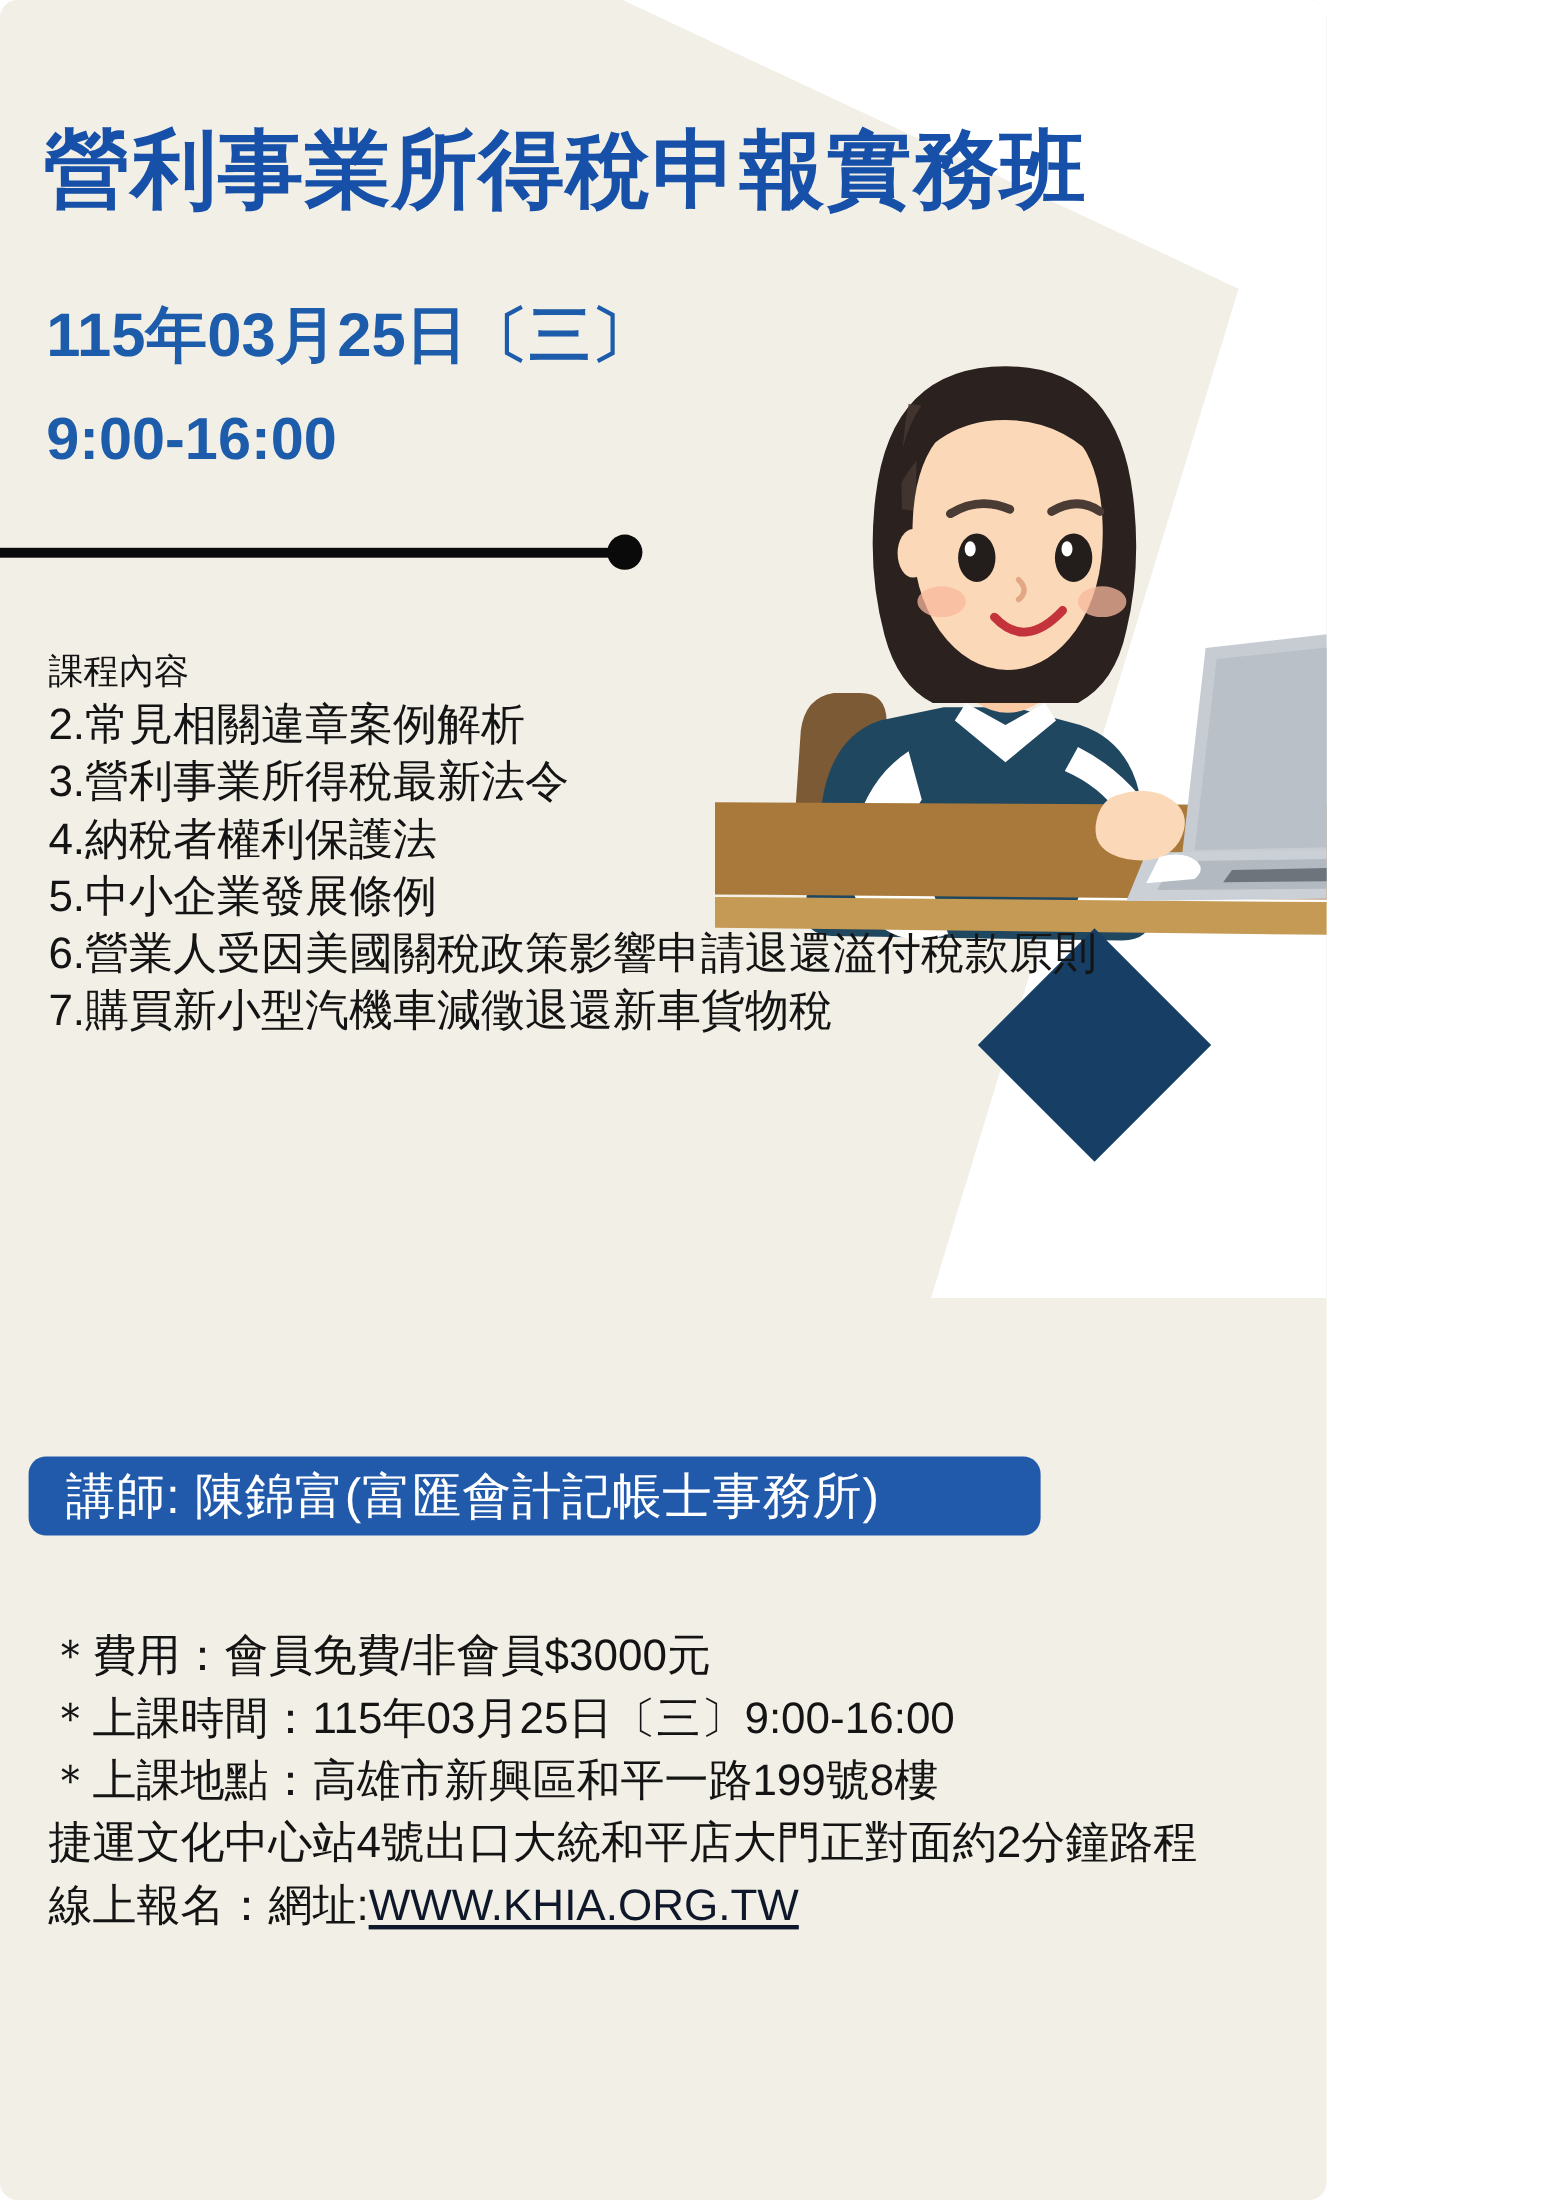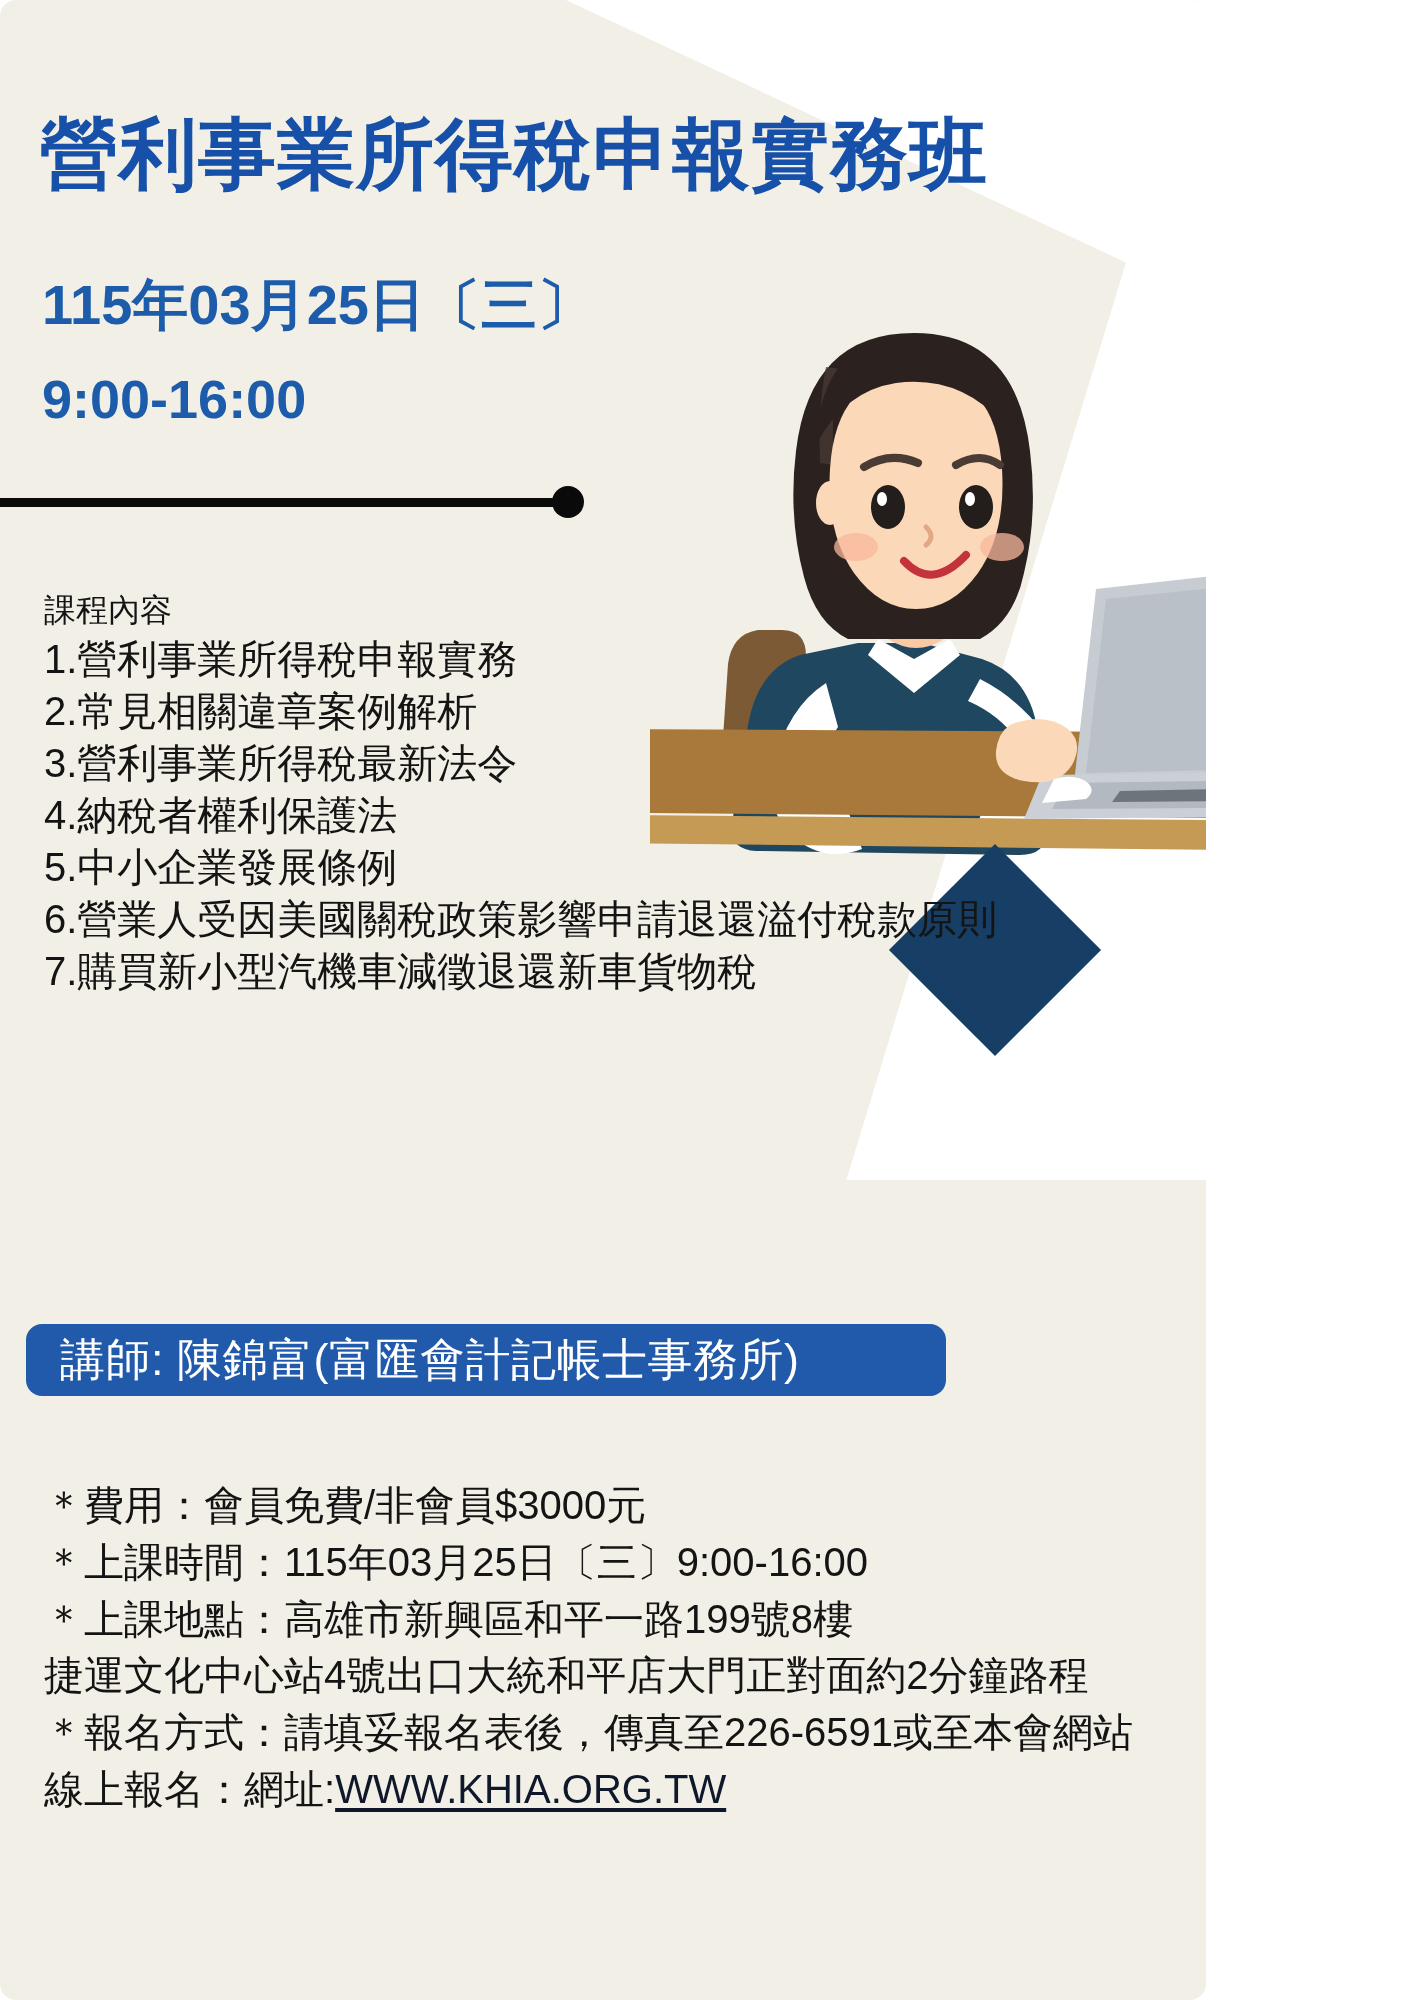--- a/index.html
+++ b/index.html
@@ -252,37 +252,35 @@
     <path d="M392 520 l318 -4 l36 44 l-372 4 z" fill="#cbd0d6"></path>
     <path d="M416 528 l276 -4 l22 28 l-312 2 z" fill="#b3b9c0"></path>
     <path d="M470 536 l96 -2 l8 12 l-112 1 z" fill="#6d747c"></path>
 
     <path d="M360 470 q34 -14 58 4 q16 14 4 36 q-14 22 -48 16 q-30 -6 -28 -30 q2 -18 14 -26 z" fill="#fbd9b8"></path>
     <path d="M404 524 q22 -6 34 4 q8 8 -2 16 l-44 4 z" fill="#ffffff"></path>
   </svg>
 
   <div class="course-block">
     <div class="course-head">課程內容</div>
-    <div class="course-item">1.營利事業所得稅申報實務</div>
     <div class="course-item">2.常見相關違章案例解析</div>
     <div class="course-item">3.營利事業所得稅最新法令</div>
     <div class="course-item">4.納稅者權利保護法</div>
     <div class="course-item">5.中小企業發展條例</div>
     <div class="course-item">6.營業人受因美國關稅政策影響申請退還溢付稅款原則</div>
     <div class="course-item">7.購買新小型汽機車減徵退還新車貨物稅</div>
   </div>
 
   <div class="speaker">
     <span class="speaker-text">講師: 陳錦富(富匯會計記帳士事務所)</span>
   </div>
 
   <div class="details">
     <div class="detail-line">＊費用：會員免費/非會員$3000元</div>
     <div class="detail-line">＊上課時間：115年03月25日〔三〕9:00-16:00</div>
     <div class="detail-line">＊上課地點：高雄市新興區和平一路199號8樓</div>
     <div class="detail-line">捷運文化中心站4號出口大統和平店大門正對面約2分鐘路程</div>
-    <div class="detail-line">＊報名方式：請填妥報名表後，傳真至226-6591或至本會網站</div>
     <div class="detail-line">
       <span>線上報名：網址:</span><span class="url-link">WWW.KHIA.ORG.TW</span>
     </div>
   </div>
 
 </div>
 
 </body></html>

